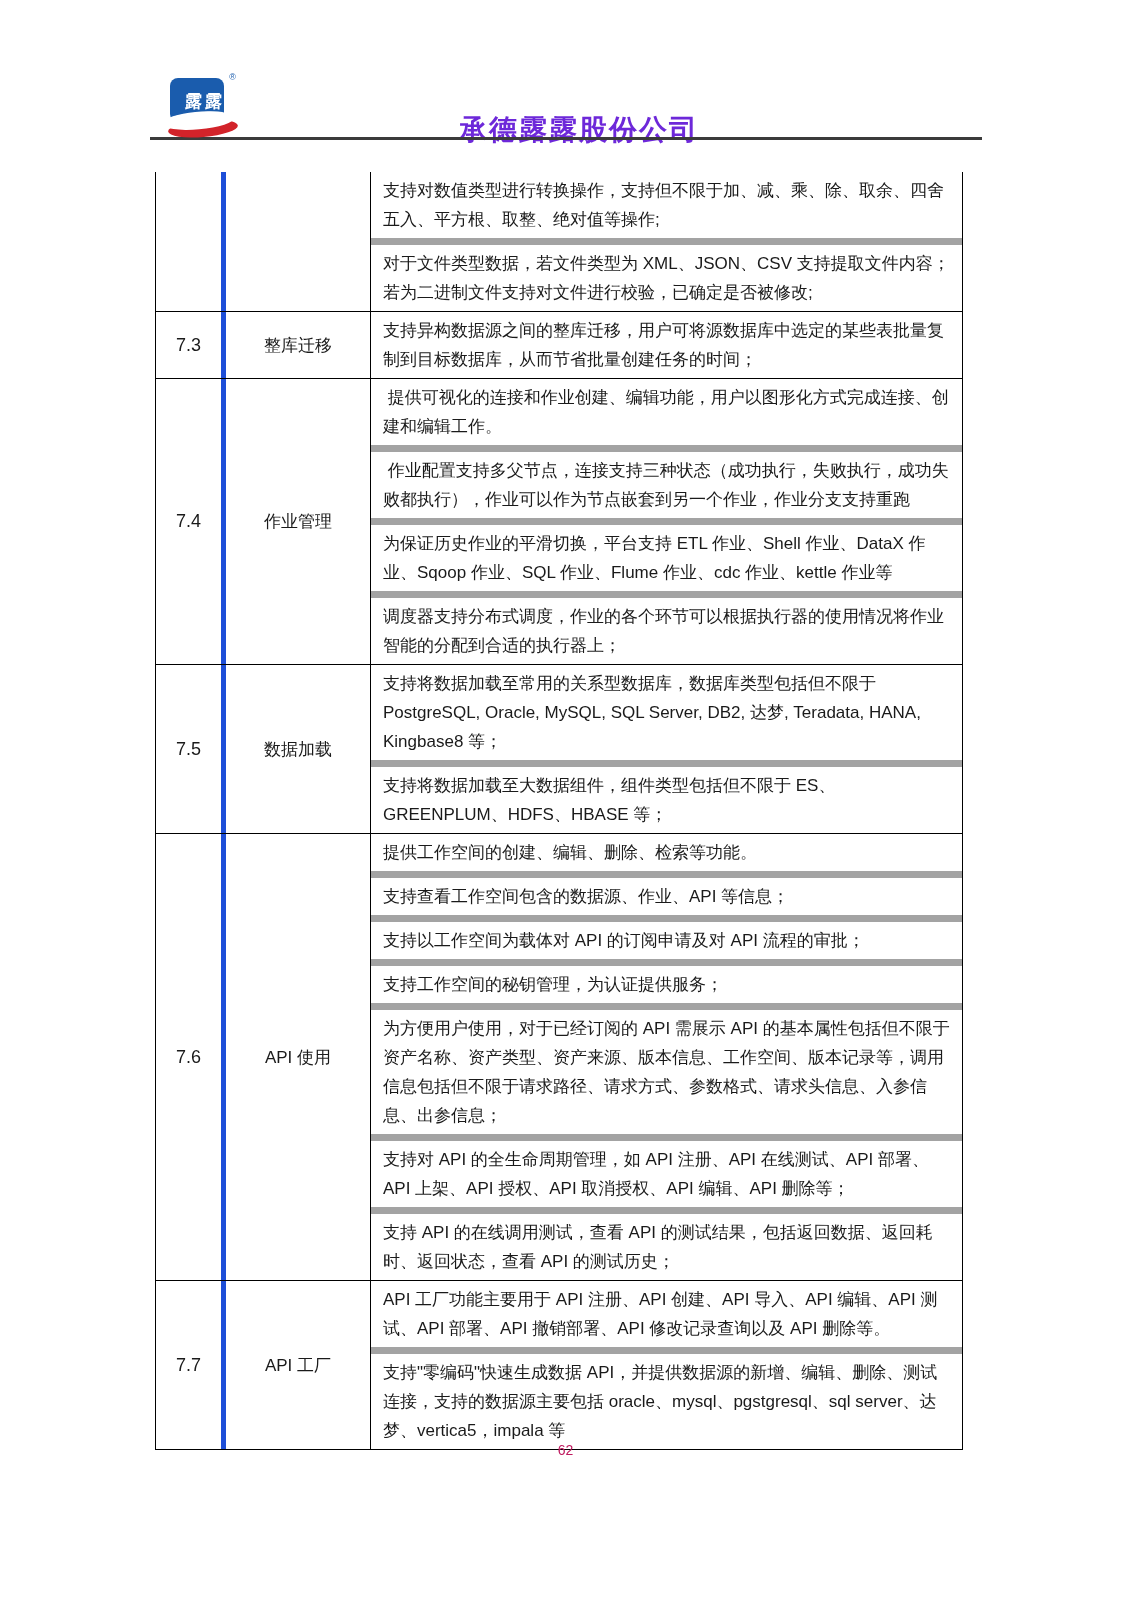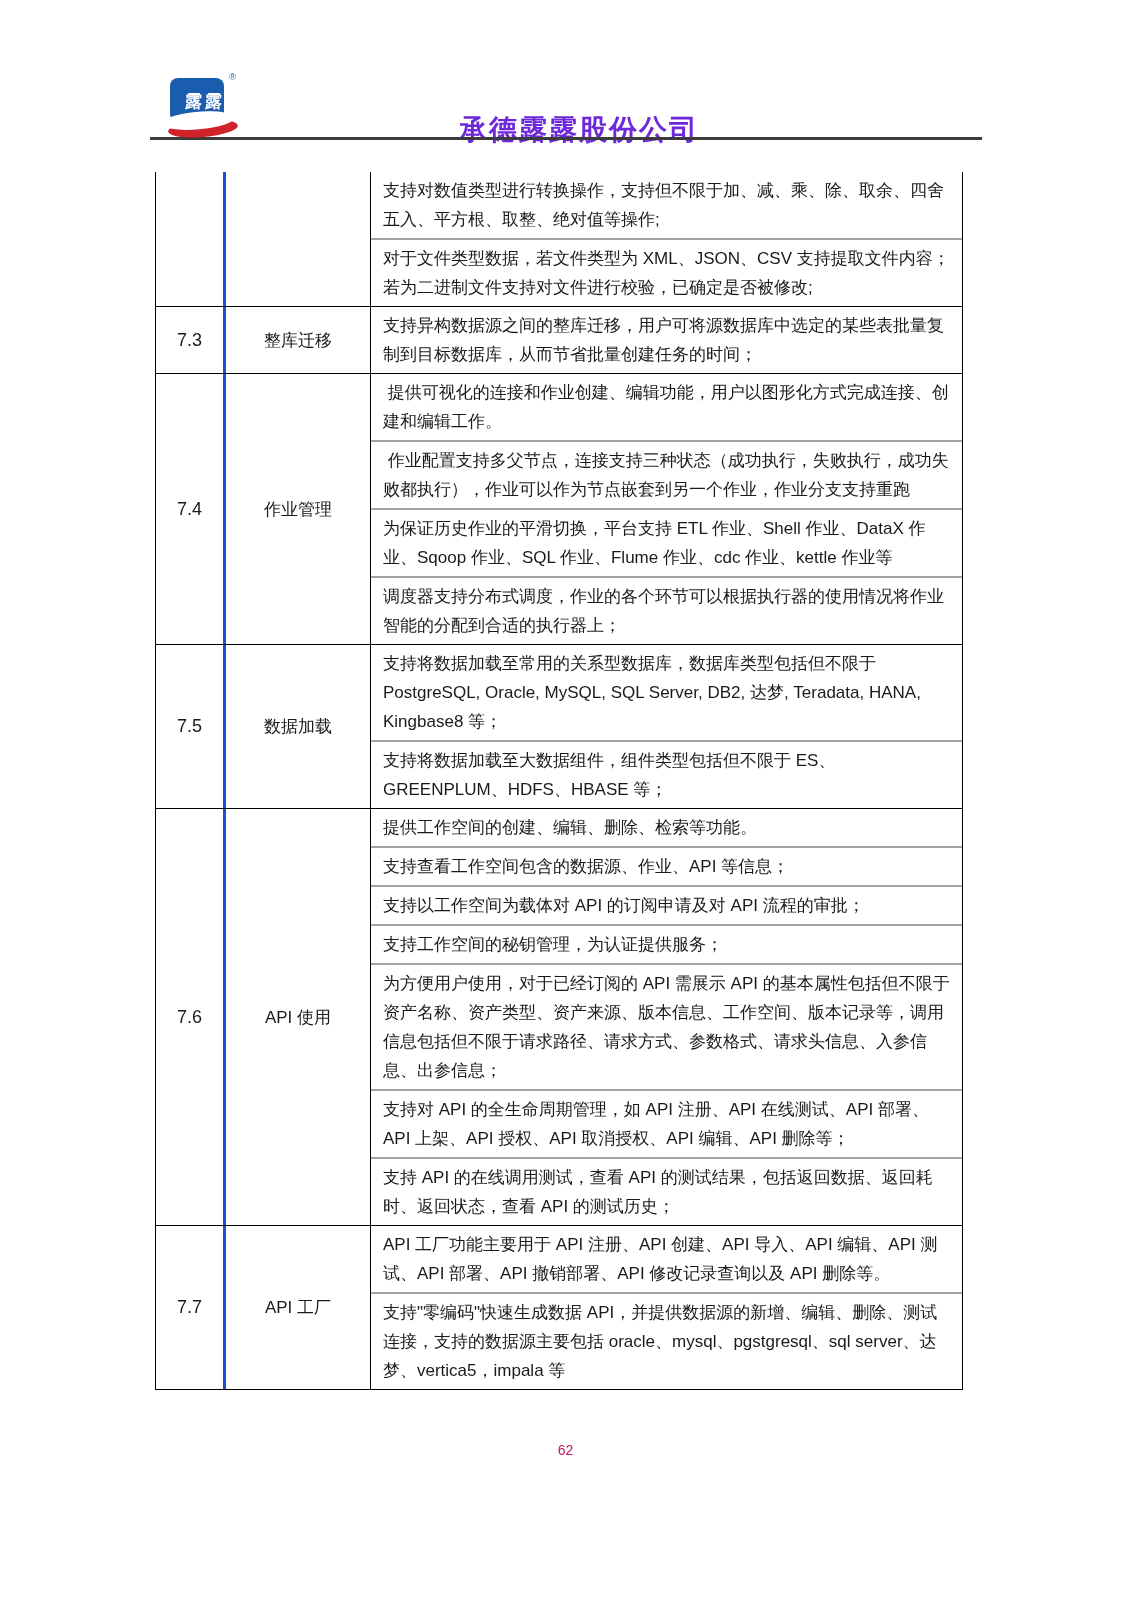--- a/index.html
+++ b/index.html
@@ -46,31 +46,31 @@
 
   
   .req-table {
     position:absolute; left:155px; top:172px; width:808px;
     border-left:1px solid #000; border-right:1px solid #000; border-bottom:1px solid #000;
     font-size:17px;
   }
   .trow { display:flex; border-top:1px solid #000; }
   .trow:first-child { border-top:none; }
   .cell-num {
-    width:70px; flex:0 0 70px; border-right:3px solid #1d4ed8;
+    width:70px; flex:0 0 70px; border-right:5px solid #1d4ed8;
     display:flex; align-items:center; justify-content:center; font-size:18px;
   }
   .cell-label {
     width:145px; flex:0 0 145px; border-right:1px solid #000;
     display:flex; align-items:center; justify-content:center;
     text-align:center; font-size:17px;
   }
   .cell-descs { flex:1 1 auto; display:flex; flex-direction:column; min-width:0; }
   .desc {
-    border-top:2px solid #a3a3a3; padding:4px 12px; line-height:29px;
+    border-top:7px solid #a3a3a3; padding:4px 12px; line-height:29px;
     white-space:pre-wrap; word-break:break-word;
   }
   .desc:first-child { border-top:none; }
 
   
   .page-footer {
     position:absolute; left:0; top:1442px; width:100%;
     text-align:center; font-size:14px; color:#be185d;
   }
 </style>

